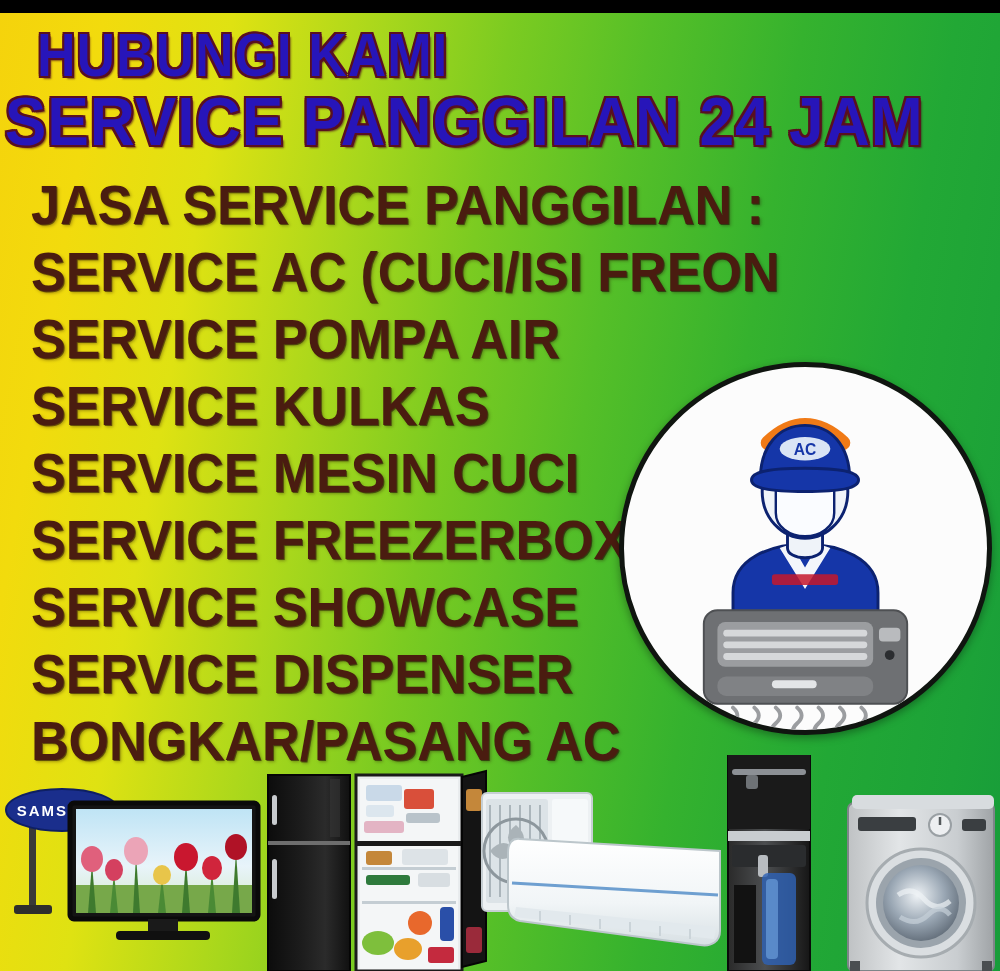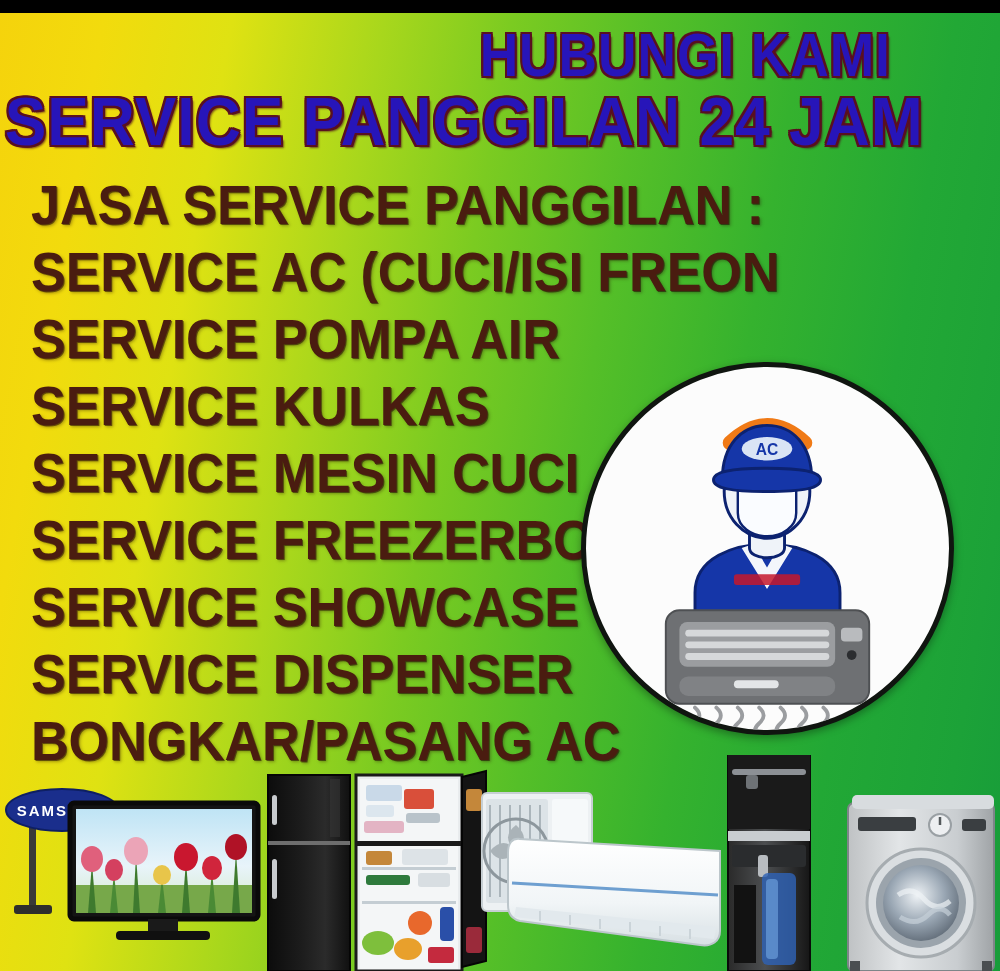--- a/index.html
+++ b/index.html
@@ -41,21 +41,21 @@
         #179C3A 100%);
     z-index: 0;
   }
 
   
   .headline-wrap {
     position: absolute;
     left: 0; top: 26px;
     width: 928px;
     z-index: 20;
-    text-align: right;
+    text-align: left;
   }
   .headline {
     font-family: "Liberation Sans", sans-serif;
     font-weight: bold;
     color: #2715B9;
     letter-spacing: 1px;
     line-height: 1;
     white-space: nowrap;
     text-shadow:
        2px 0 0 #5A1020, -2px 0 0 #5A1020,
@@ -91,21 +91,21 @@
     color: #4A1C10;
     white-space: nowrap;
     transform: scaleY(1.07);
     transform-origin: left center;
     text-shadow: 1px 1px 0 rgba(35,10,5,.55), 2px 2px 3px rgba(40,15,5,.35);
   }
 
   
   .badge {
     position: absolute;
-    left: 581px;
+    left: 619px;
     top: 362px;
     width: 373px;
     height: 373px;
     border-radius: 50%;
     background: #FCFCFC;
     border: 5px solid #101510;
     box-sizing: border-box;
     overflow: hidden;
     z-index: 22;
     box-shadow: 0 3px 8px rgba(0,0,0,.35);

